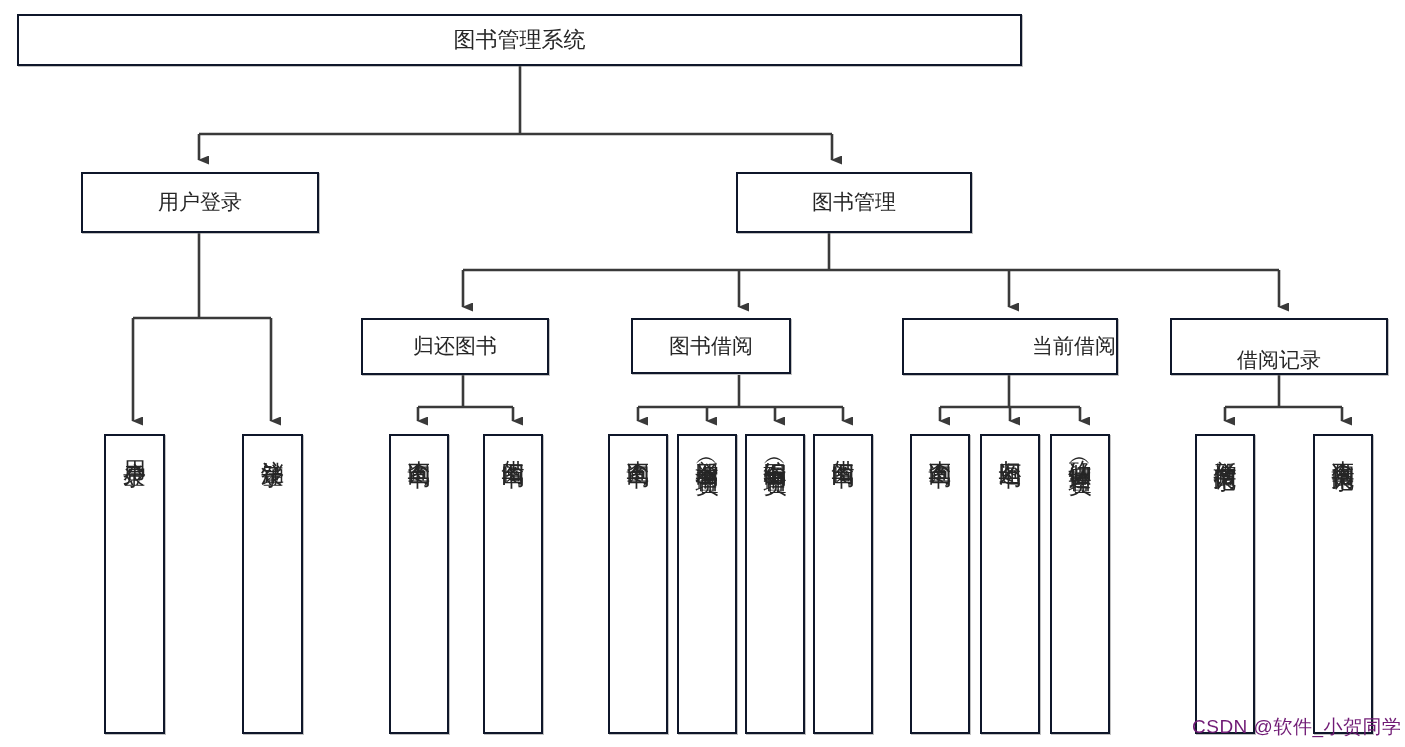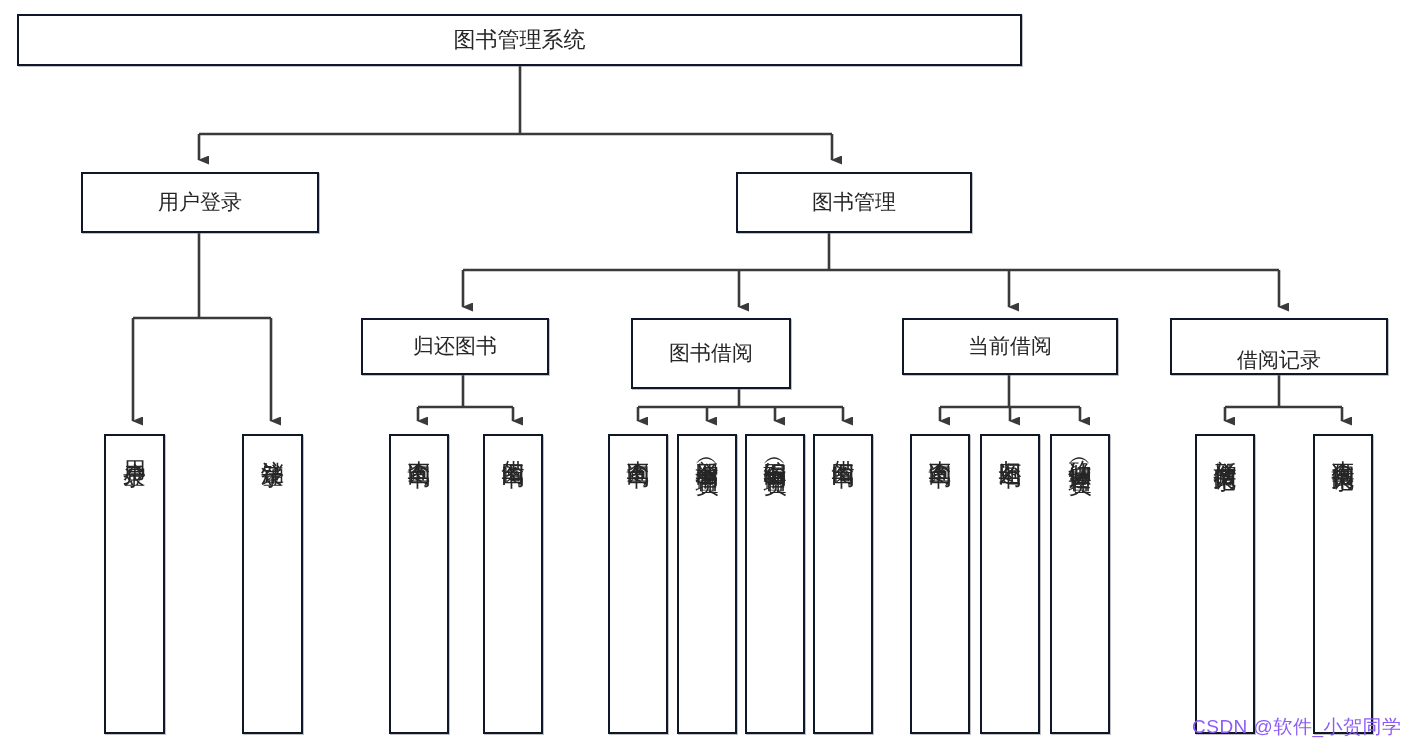--- a/index.html
+++ b/index.html
@@ -58,21 +58,21 @@
     writing-mode: vertical-rl;
     text-orientation: upright;
     font-size: 23px;
     letter-spacing: 2px;
     line-height: 1.0;
     white-space: nowrap;
   }
   .watermark {
     position: absolute;
     font-size: 19px;
-    color: #8b5cf6;
+    color: #701a75;
     letter-spacing: 0.5px;
     white-space: nowrap;
     user-select: none;
   }
 </style>
 </head>
 <body>
 
 <div id="canvas">
 
@@ -135,25 +135,25 @@
   </div>
 
   <div class="node h" style="left:736px; top:172px; width:236px; height:61px;">
     <span class="label">图书管理</span>
   </div>
 
   <div class="node h" style="left:361px; top:318px; width:188px; height:57px;">
     <span class="label">归还图书</span>
   </div>
 
-  <div class="node h" style="left:631px; top:318px; width:160px; height:71px;justify-content:center;">
+  <div class="node h" style="left:631px; top:318px; width:160px; height:56px;justify-content:center;">
     <span class="label">图书借阅</span>
   </div>
 
-  <div class="node h" style="left:902px; top:318px; width:216px; height:57px;">
+  <div class="node h" style="left:902px; top:318px; width:216px; height:57px;justify-content:flex-end;">
     <span class="label">当前借阅</span>
   </div>
 
   <div class="node h" style="left:1170px; top:318px; width:218px; height:57px;align-items:flex-end;">
     <span class="label">借阅记录</span>
   </div>
 
   <div class="node v" style="left:104px; top:434px; width:61px; height:300px;">
     <span class="label">用户登录</span>
   </div>

